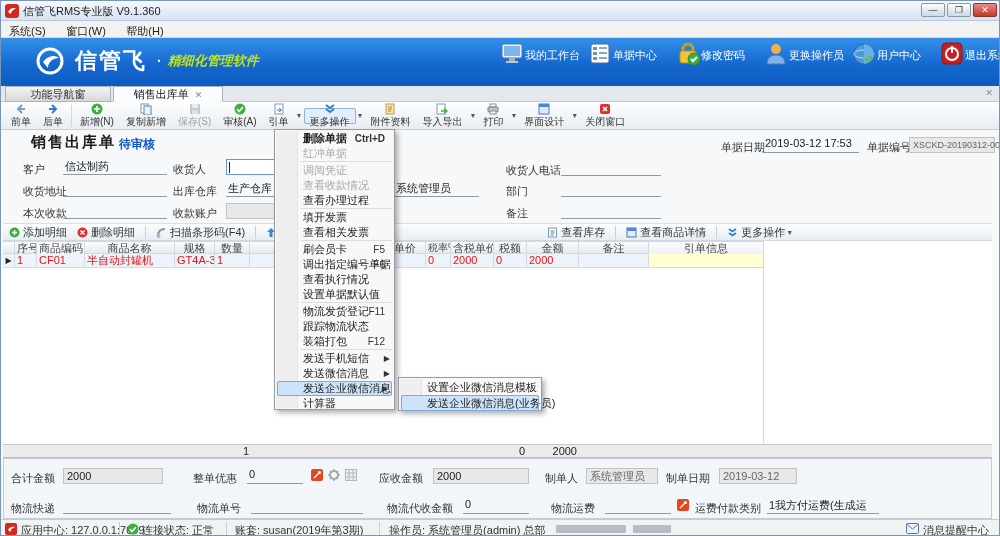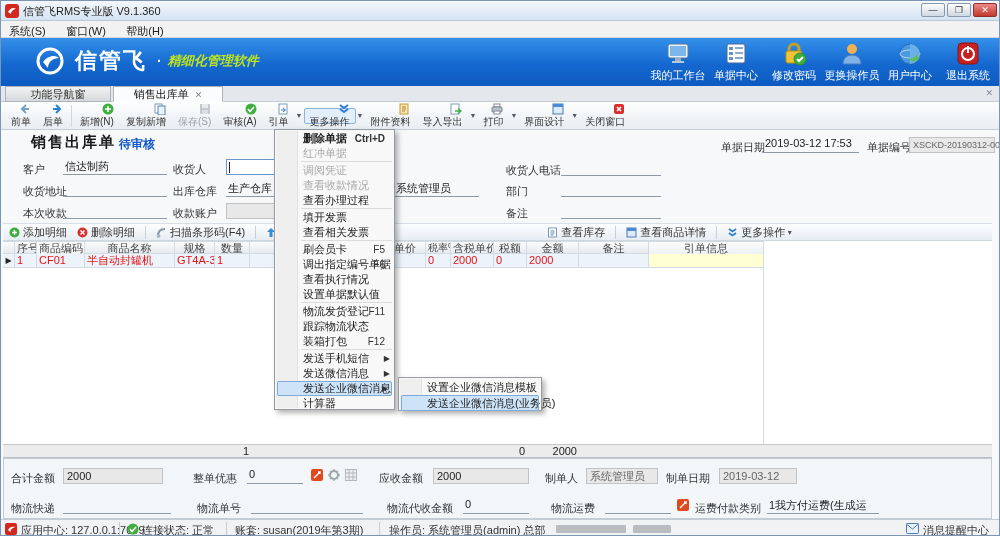--- a/index.html
+++ b/index.html
@@ -16,32 +16,32 @@
   .winbtn.close{background:linear-gradient(#e88,#c0392b);color:#fff;border-color:#903030;}
   
   #menubar{left:0;top:20px;width:1000px;height:17px;background:#f2f2f2;border-bottom:1px solid #d8d8d8;}
   #menubar span{display:inline-block;padding:2px 8px;font-size:11px;color:#222;}
   
   #banner{left:0;top:37px;width:1000px;height:48px;background:linear-gradient(#3490ea,#1468cf 55%,#0d5ac0);}
   #logo{position:absolute;left:34px;top:8px;display:flex;align-items:center;}
   #logo .ltxt{font-size:22px;font-weight:bold;color:#fff;letter-spacing:2px;margin-left:10px;}
   #logo .dot{color:#fff;font-size:14px;margin:0 6px 0 10px;font-weight:bold;}
   #logo .tag{font-size:13px;font-weight:bold;font-style:italic;color:#bfe41c;}
-  .bact{display:flex;flex-direction:column;align-items:center;justify-content:flex-start;width:58px;cursor:pointer;}
+  .bact{display:flex;flex-direction:row;align-items:center;justify-content:flex-start;width:58px;cursor:pointer;margin-left:30px;}
   .bact .blbl{font-size:11px;color:#fff;margin-top:2px;white-space:nowrap;}
   #bannerActions{position:absolute;right:4px;top:4px;display:flex;}
   
   #tabbar{left:0;top:85px;width:1000px;height:16px;background:#e4e8ec;border-bottom:1px solid #c2cad2;}
   .tab{position:absolute;top:0;height:16px;font-size:11px;text-align:center;line-height:15px;}
   .tab.inactive{left:4px;width:106px;background:linear-gradient(#f2f2f2,#d6d9dd);border:1px solid #aab2ba;color:#333;}
   .tab.active{left:112px;width:110px;background:#fbfcfd;border:1px solid #aab2ba;border-bottom:1px solid #fbfcfd;color:#111;}
   .tabx{color:#888;font-size:9px;margin-left:6px;}
   
   #toolbar{left:0;top:101px;width:1000px;height:28px;background:linear-gradient(#fdfefe,#e8edf2);border-bottom:1px solid #c6cedb;display:flex;align-items:center;padding-left:4px;}
-  .tbtn{display:flex;flex-direction:column;align-items:flex-end;justify-content:center;height:16px;padding:0 5px;font-size:10px;color:#333;white-space:nowrap;border:1px solid transparent;}
+  .tbtn{display:flex;flex-direction:column;align-items:center;justify-content:center;height:16px;padding:0 5px;font-size:10px;color:#333;white-space:nowrap;border:1px solid transparent;}
   .tbtn .ticon{height:12px;line-height:12px;}
   .tbtn.disabled{color:#9aa2aa;}
   .tbtn.pressed{background:#e2eefa;border:1px solid #8fb4da;border-radius:2px;}
   .tsep{width:1px;height:22px;background:#d2d8de;margin:0 2px;}
   .caret{font-size:7px;color:#556;margin:0 1px;}
   
   #docTitle{left:30px;top:132px;font-size:15px;font-weight:bold;color:#1a1a1a;letter-spacing:2px;}
   #docStatus{left:118px;top:135px;font-size:12px;font-weight:bold;color:#1257c8;}
   
   #dtoolbar{left:2px;top:222px;width:989px;height:18px;background:linear-gradient(#fcfdfe,#e7edf3);border-top:1px solid #d7dee5;border-bottom:1px solid #cfd7df;display:flex;align-items:center;font-size:11px;color:#333;padding-left:6px;}

